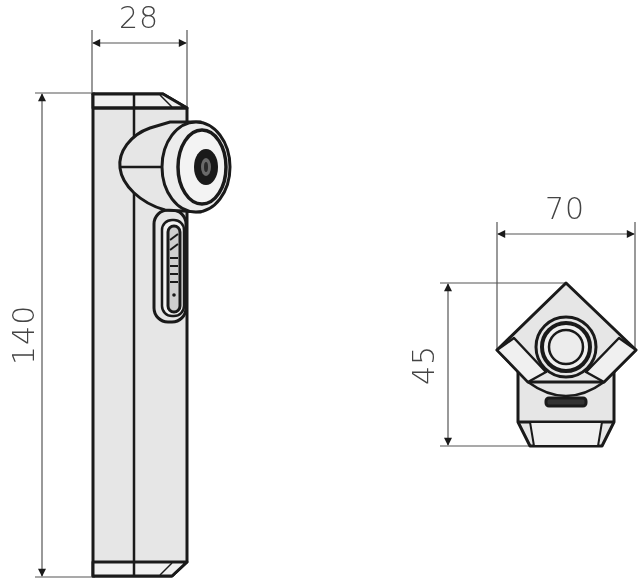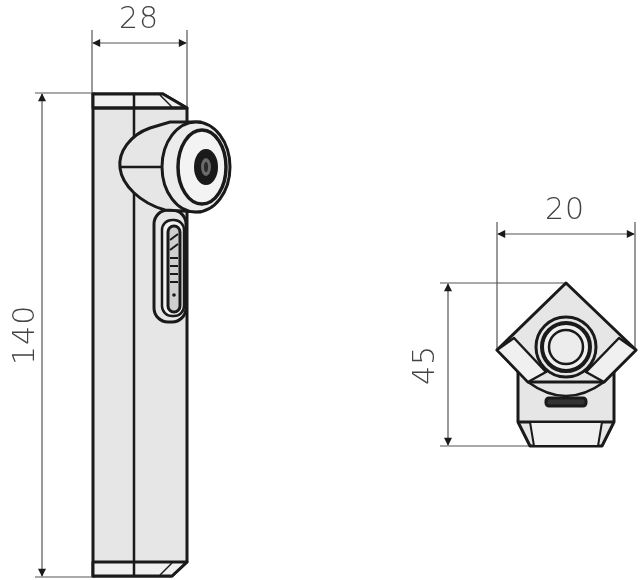--- a/index.html
+++ b/index.html
@@ -107,15 +107,15 @@
       <circle cx="566" cy="347" r="24" fill="#f0f0f0" stroke-width="4"></circle>
       <circle cx="566" cy="347" r="17" fill="#ececec" stroke-width="2.5"></circle>
     </g>
   </g>
 </svg>
 
 <div class="dim-label" style="left:119px; top:3px;">28</div>
 
 <div class="dim-label rot" style="left:-6px; top:320px; width:60px; text-align:center;">140</div>
 
-<div class="dim-label" style="left:545px; top:194px;">20</div>
+<div class="dim-label" style="left:545px; top:194px;">70</div>
 
 <div class="dim-label rot" style="left:399px; top:350px; width:50px; text-align:center;">45</div>
 
 </body></html>

